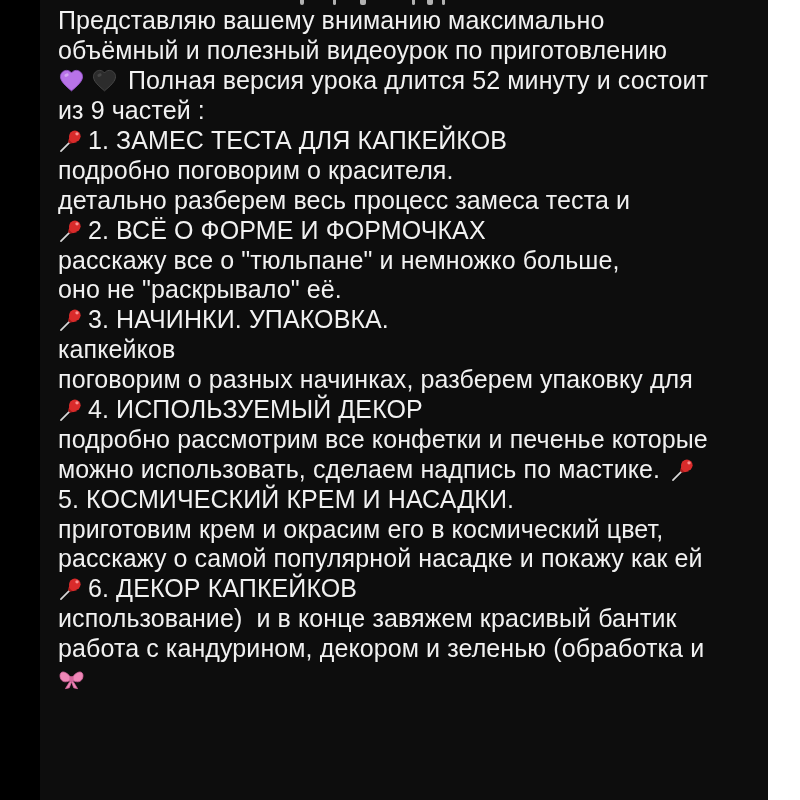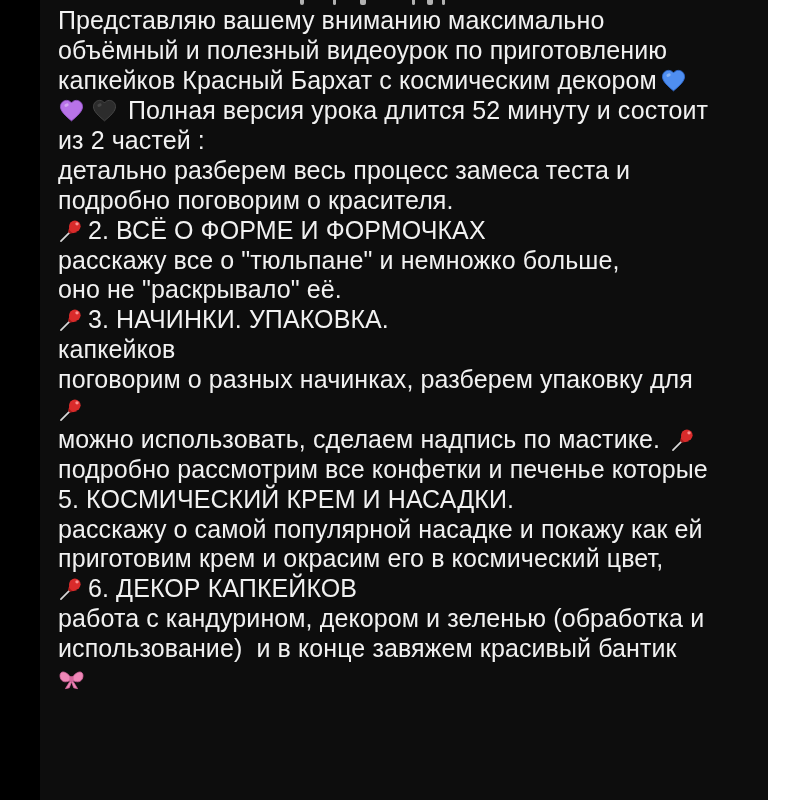--- a/index.html
+++ b/index.html
@@ -79,47 +79,50 @@
         <span></span>
     </div>
     <div class="post-text">
         <div class="line">
           <span class="seg">Представляю вашему вниманию максимально</span>
         </div>
         <div class="line">
           <span class="seg">объёмный и полезный видеоурок по приготовлению</span>
         </div>
         <div class="line">
-          <span class="seg">капкейков Красный Бархат с космическим декором</span>
-          <svg class="icon" viewBox="0 0 24 24" aria-hidden="true">
-    <path d="M12 21.2C6.2 16.2 2.2 12.6 2.2 8.6 2.2 5.4 4.7 3 7.7 3c1.8 0 3.4.9 4.3 2.3C12.9 3.9 14.5 3 16.3 3c3 0 5.5 2.4 5.5 5.6 0 4-4 7.6-9.8 12.6z" fill="var(--c-blue-heart)" stroke="var(--c-blue-heart-dark)" stroke-width="0.8"></path>
-    <ellipse cx="7.6" cy="7.2" rx="2" ry="1.4" fill="#9cc1f7" opacity="0.75" transform="rotate(-25 7.6 7.2)"></ellipse>
-  </svg>
-        </div>
-        <div class="line">
           <svg class="icon first" viewBox="0 0 24 24" aria-hidden="true">
     <path d="M12 21.2C6.2 16.2 2.2 12.6 2.2 8.6 2.2 5.4 4.7 3 7.7 3c1.8 0 3.4.9 4.3 2.3C12.9 3.9 14.5 3 16.3 3c3 0 5.5 2.4 5.5 5.6 0 4-4 7.6-9.8 12.6z" fill="var(--c-purple-heart)" stroke="var(--c-purple-heart-dark)" stroke-width="0.8"></path>
     <ellipse cx="7.6" cy="7.2" rx="2" ry="1.4" fill="#dcb8f5" opacity="0.75" transform="rotate(-25 7.6 7.2)"></ellipse>
   </svg>
           <svg class="icon" viewBox="0 0 24 24" aria-hidden="true">
     <path d="M12 21.2C6.2 16.2 2.2 12.6 2.2 8.6 2.2 5.4 4.7 3 7.7 3c1.8 0 3.4.9 4.3 2.3C12.9 3.9 14.5 3 16.3 3c3 0 5.5 2.4 5.5 5.6 0 4-4 7.6-9.8 12.6z" fill="var(--c-black-heart)" stroke="var(--c-black-heart-edge)" stroke-width="0.8"></path>
     <ellipse cx="7.6" cy="7.2" rx="2" ry="1.4" fill="#565656" opacity="0.6" transform="rotate(-25 7.6 7.2)"></ellipse>
   </svg>
           <span class="seg"> Полная версия урока длится 52 минуту и состоит</span>
         </div>
         <div class="line">
-          <span class="seg">из 2 частей :</span>
+          <span class="seg">из 9 частей :</span>
+        </div>
+        <div class="line">
+          <svg class="icon first" viewBox="0 0 24 24" aria-hidden="true">
+    <path d="M2.6 21.4 L10.6 13.4" stroke="var(--c-pushpin-needle)" stroke-width="1.5" stroke-linecap="round"></path>
+    <circle cx="11.2" cy="12.6" r="2.2" fill="var(--c-pushpin-red-dark)"></circle>
+    <path d="M9.6 11 L13 14.4 L16.8 13.6 L10.4 7.2 Z" fill="var(--c-pushpin-red)"></path>
+    <circle cx="15" cy="8.2" r="5.1" fill="var(--c-pushpin-red)"></circle>
+    <circle cx="16.9" cy="6.1" r="1.5" fill="var(--c-pushpin-highlight)" opacity="0.9"></circle>
+  </svg>
+          <span class="seg">1. ЗАМЕС ТЕСТА ДЛЯ КАПКЕЙКОВ</span>
+        </div>
+        <div class="line">
+          <span class="seg">подробно поговорим о красителя.</span>
         </div>
         <div class="line">
           <span class="seg">детально разберем весь процесс замеса теста и</span>
         </div>
         <div class="line">
-          <span class="seg">подробно поговорим о красителя.</span>
-        </div>
-        <div class="line">
           <svg class="icon first" viewBox="0 0 24 24" aria-hidden="true">
     <path d="M2.6 21.4 L10.6 13.4" stroke="var(--c-pushpin-needle)" stroke-width="1.5" stroke-linecap="round"></path>
     <circle cx="11.2" cy="12.6" r="2.2" fill="var(--c-pushpin-red-dark)"></circle>
     <path d="M9.6 11 L13 14.4 L16.8 13.6 L10.4 7.2 Z" fill="var(--c-pushpin-red)"></path>
     <circle cx="15" cy="8.2" r="5.1" fill="var(--c-pushpin-red)"></circle>
     <circle cx="16.9" cy="6.1" r="1.5" fill="var(--c-pushpin-highlight)" opacity="0.9"></circle>
   </svg>
           <span class="seg">2. ВСЁ О ФОРМЕ И ФОРМОЧКАХ</span>
         </div>
         <div class="line">
@@ -145,58 +148,59 @@
           <span class="seg">поговорим о разных начинках, разберем упаковку для</span>
         </div>
         <div class="line">
           <svg class="icon first" viewBox="0 0 24 24" aria-hidden="true">
     <path d="M2.6 21.4 L10.6 13.4" stroke="var(--c-pushpin-needle)" stroke-width="1.5" stroke-linecap="round"></path>
     <circle cx="11.2" cy="12.6" r="2.2" fill="var(--c-pushpin-red-dark)"></circle>
     <path d="M9.6 11 L13 14.4 L16.8 13.6 L10.4 7.2 Z" fill="var(--c-pushpin-red)"></path>
     <circle cx="15" cy="8.2" r="5.1" fill="var(--c-pushpin-red)"></circle>
     <circle cx="16.9" cy="6.1" r="1.5" fill="var(--c-pushpin-highlight)" opacity="0.9"></circle>
   </svg>
+          <span class="seg">4. ИСПОЛЬЗУЕМЫЙ ДЕКОР</span>
+        </div>
+        <div class="line">
+          <span class="seg">подробно рассмотрим все конфетки и печенье которые</span>
         </div>
         <div class="line">
           <span class="seg">можно использовать, сделаем надпись по мастике. </span>
           <svg class="icon" viewBox="0 0 24 24" aria-hidden="true">
     <path d="M2.6 21.4 L10.6 13.4" stroke="var(--c-pushpin-needle)" stroke-width="1.5" stroke-linecap="round"></path>
     <circle cx="11.2" cy="12.6" r="2.2" fill="var(--c-pushpin-red-dark)"></circle>
     <path d="M9.6 11 L13 14.4 L16.8 13.6 L10.4 7.2 Z" fill="var(--c-pushpin-red)"></path>
     <circle cx="15" cy="8.2" r="5.1" fill="var(--c-pushpin-red)"></circle>
     <circle cx="16.9" cy="6.1" r="1.5" fill="var(--c-pushpin-highlight)" opacity="0.9"></circle>
   </svg>
         </div>
         <div class="line">
-          <span class="seg">подробно рассмотрим все конфетки и печенье которые</span>
-        </div>
-        <div class="line">
           <span class="seg">5. КОСМИЧЕСКИЙ КРЕМ И НАСАДКИ.</span>
         </div>
         <div class="line">
+          <span class="seg">приготовим крем и окрасим его в космический цвет,</span>
+        </div>
+        <div class="line">
           <span class="seg">расскажу о самой популярной насадке и покажу как ей</span>
         </div>
         <div class="line">
-          <span class="seg">приготовим крем и окрасим его в космический цвет,</span>
-        </div>
-        <div class="line">
           <svg class="icon first" viewBox="0 0 24 24" aria-hidden="true">
     <path d="M2.6 21.4 L10.6 13.4" stroke="var(--c-pushpin-needle)" stroke-width="1.5" stroke-linecap="round"></path>
     <circle cx="11.2" cy="12.6" r="2.2" fill="var(--c-pushpin-red-dark)"></circle>
     <path d="M9.6 11 L13 14.4 L16.8 13.6 L10.4 7.2 Z" fill="var(--c-pushpin-red)"></path>
     <circle cx="15" cy="8.2" r="5.1" fill="var(--c-pushpin-red)"></circle>
     <circle cx="16.9" cy="6.1" r="1.5" fill="var(--c-pushpin-highlight)" opacity="0.9"></circle>
   </svg>
           <span class="seg">6. ДЕКОР КАПКЕЙКОВ</span>
         </div>
         <div class="line">
+          <span class="seg">использование)  и в конце завяжем красивый бантик</span>
+        </div>
+        <div class="line">
           <span class="seg">работа с кандурином, декором и зеленью (обработка и</span>
-        </div>
-        <div class="line">
-          <span class="seg">использование)  и в конце завяжем красивый бантик</span>
         </div>
         <div class="line">
           <svg class="icon first" viewBox="0 0 24 24" aria-hidden="true">
     <path d="M11.2 10.8 C8.4 7 4.6 5.2 2.8 6.8 C1 8.4 1.6 12.6 4.2 14.3 C6.2 15.6 9.4 14.8 11.4 13.2 Z" fill="var(--c-bow-pink)" stroke="var(--c-bow-pink-dark)" stroke-width="0.7"></path>
     <path d="M12.8 10.8 C15.6 7 19.4 5.2 21.2 6.8 C23 8.4 22.4 12.6 19.8 14.3 C17.8 15.6 14.6 14.8 12.6 13.2 Z" fill="var(--c-bow-pink)" stroke="var(--c-bow-pink-dark)" stroke-width="0.7"></path>
     <path d="M10.8 14.2 L6.6 21 L10 20.3 L12 14.9 Z" fill="var(--c-bow-pink)" stroke="var(--c-bow-pink-dark)" stroke-width="0.7"></path>
     <path d="M13.2 14.2 L17.4 21 L14 20.3 L12 14.9 Z" fill="var(--c-bow-pink)" stroke="var(--c-bow-pink-dark)" stroke-width="0.7"></path>
     <rect x="10.1" y="9.9" width="3.8" height="4.9" rx="1.3" fill="var(--c-bow-pink-dark)"></rect>
   </svg>
         </div>

